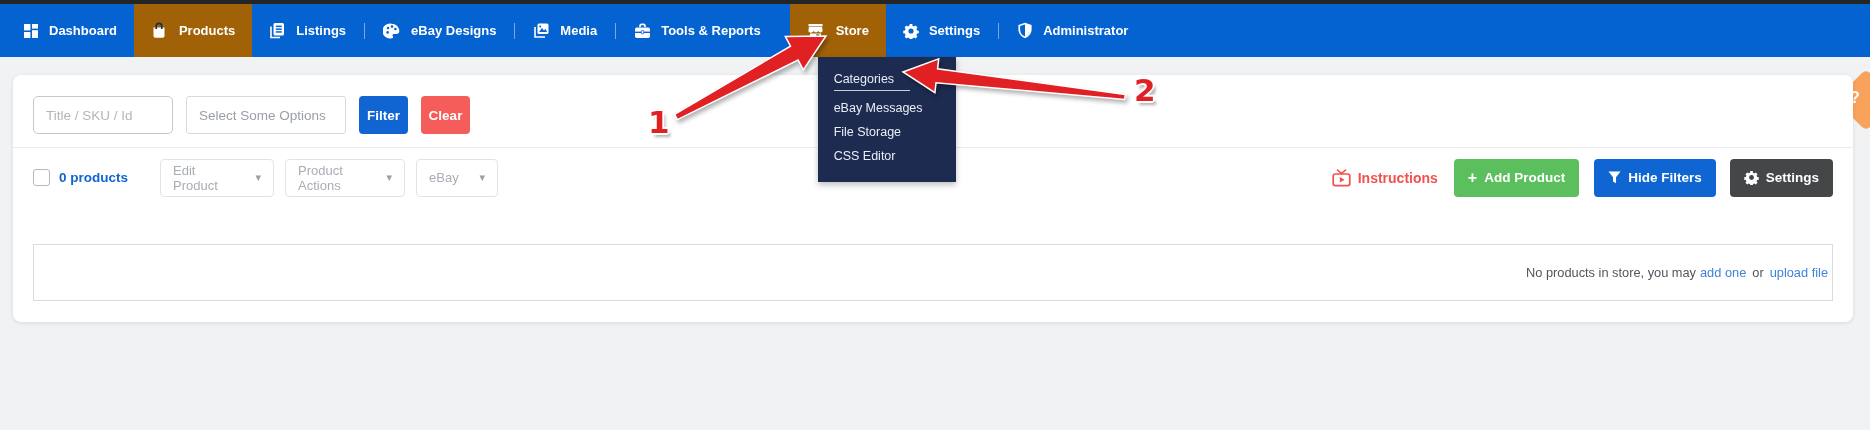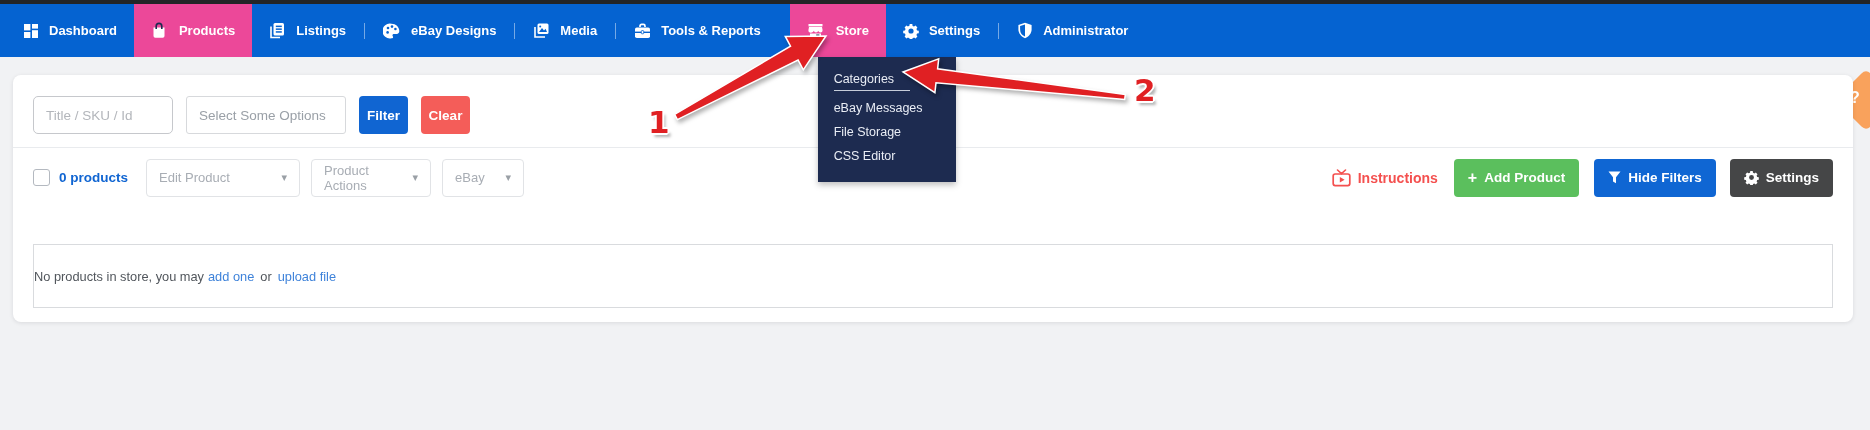--- a/index.html
+++ b/index.html
@@ -16,21 +16,21 @@
   .navbar {
     position: absolute; left: 0; top: 4px; width: 1870px; height: 53px;
     background: #0563d1; display: flex; align-items: stretch; overflow: visible;
     padding-left: 6px; z-index: 30;
   }
   .nav-item {
     display: flex; align-items: center; gap: 10px; padding: 0 17px;
     color: #fff; font-size: 13px; font-weight: 700; cursor: pointer;
     position: relative; white-space: nowrap;
   }
-  .nav-item.active { background: #ec4899; gap: 12px; }
+  .nav-item.active { background: #a16207; gap: 12px; }
   .nav-item .nicon { display: flex; align-items: center; }
   .nav-sep { width: 1px; height: 16px; background: rgba(255,255,255,.45); align-self: center; margin: 0 1px; }
   .store-item { margin-left: 12px; }
 
   
   .dropdown {
     position: absolute; top: 53px; left: 0; width: 138px;
     background: #1d2b50; padding: 10px 0 14px; z-index: 60;
     box-shadow: 0 3px 6px rgba(0,0,0,.25); cursor: default; margin-left: 28px;
   }
@@ -73,34 +73,34 @@
     width: 17px; height: 17px; border: 1.5px solid #b4b9c0; border-radius: 3px;
     background: #fff; cursor: pointer; flex: 0 0 auto;
   }
   .product-count { color: #1065d2; font-size: 13.5px; font-weight: 700; margin-left: 9px; }
   .fake-select {
     height: 38px; border: 1px solid #e1e3e6; border-radius: 4px; background: #fff;
     color: #a8adb4; font-size: 13px; padding: 0 12px; margin-left: 11px;
     display: flex; align-items: center; justify-content: space-between; cursor: pointer;
   }
   .fake-select .caret { color: #9aa0a6; font-size: 11px; margin-left: 14px; }
-  .sel-edit { width: 154px; margin-left: 18px; }
+  .sel-edit { width: 114px; margin-left: 32px; }
   .sel-actions { width: 120px; }
   .sel-ebay { width: 82px; }
 
   .toolbar-right { margin-left: auto; display: flex; align-items: center; }
   .instructions { display: flex; align-items: center; gap: 7px; color: #f4504f; font-size: 14px; font-weight: 700; cursor: pointer; }
   .btn-add { background: #5bbf5d; margin-left: 16px; }
   .btn-add .plus { font-size: 16px; font-weight: 700; }
   .btn-hide { background: #0f66d3; margin-left: 15px; }
   .btn-settings { background: #454647; margin-left: 14px; }
 
   .empty-box {
-    position: absolute; left: 20px; right: 20px; top: 169px; height: 64px;
-    border: 1px solid #d9dbde; display: flex; align-items: center; justify-content: flex-start;
+    position: absolute; left: 20px; right: 20px; top: 169px; height: 57px;
+    border: 1px solid #d9dbde; display: flex; align-items: center; justify-content: flex-end;
     font-size: 12.8px; color: #51565c;
   }
   .empty-box a { color: #3f83da; text-decoration: none; cursor: pointer; margin: 0 4px; }
   .empty-box .gap { margin: 0 2px; }
 
   
   .help-diamond {
     position: absolute; left: 1844px; top: 78px; width: 44px; height: 44px;
     background: #f9a25c; border-radius: 6px; transform: rotate(45deg); z-index: 0; cursor: pointer;
   }

